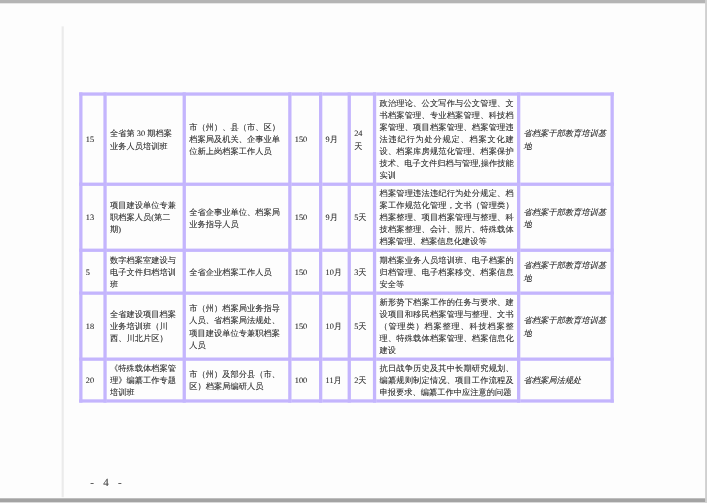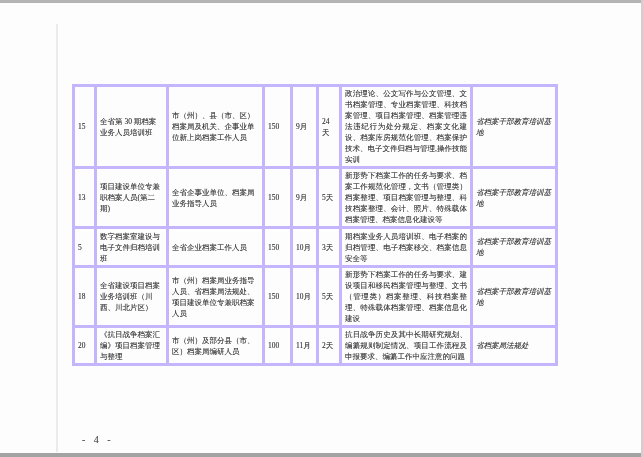--- a/index.html
+++ b/index.html
@@ -72,21 +72,21 @@
         <td class="c-content">政治理论、公文写作与公文管理、文书档案管理、专业档案管理、科技档案管理、项目档案管理、档案管理违法违纪行为处分规定、档案文化建设、档案库房规范化管理、档案保护技术、电子文件归档与管理,操作技能实训</td>
         <td class="c-org">省档案干部教育培训基地</td>
       </tr>
       <tr style="height:60px">
         <td class="c-no">13</td>
         <td class="c-name">项目建设单位专兼职档案人员(第二期)</td>
         <td class="c-trainees">全省企事业单位、档案局业务指导人员</td>
         <td class="c-count">150</td>
         <td class="c-month">9月</td>
         <td class="c-days">5天</td>
-        <td class="c-content">新形势下档案工作的任务与要求、档案工作规范化管理，文书（管理类）档案整理、项目档案管理与整理、科技档案整理、会计、照片、特殊载体档案管理、档案信息化建设等</td>
+        <td class="c-content">档案管理违法违纪行为处分规定、档案工作规范化管理，文书（管理类）档案整理、项目档案管理与整理、科技档案整理、会计、照片、特殊载体档案管理、档案信息化建设等</td>
         <td class="c-org">省档案干部教育培训基地</td>
       </tr>
       <tr style="height:39px">
         <td class="c-no">5</td>
         <td class="c-name">数字档案室建设与电子文件归档培训班</td>
         <td class="c-trainees">全省企业档案工作人员</td>
         <td class="c-count">150</td>
         <td class="c-month">10月</td>
         <td class="c-days">3天</td>
         <td class="c-content">期档案业务人员培训班、电子档案的归档管理、电子档案移交、档案信息安全等</td>
@@ -97,21 +97,21 @@
         <td class="c-name">全省建设项目档案业务培训班（川西、川北片区）</td>
         <td class="c-trainees">市（州）档案局业务指导人员、省档案局法规处、项目建设单位专兼职档案人员</td>
         <td class="c-count">150</td>
         <td class="c-month">10月</td>
         <td class="c-days">5天</td>
         <td class="c-content">新形势下档案工作的任务与要求、建设项目和移民档案管理与整理、文书（管理类）档案整理、科技档案整理、特殊载体档案管理、档案信息化建设</td>
         <td class="c-org">省档案干部教育培训基地</td>
       </tr>
       <tr style="height:35px">
         <td class="c-no">20</td>
-        <td class="c-name">《抗日战争档案汇编》项目档案管理与整理</td>
+        <td class="c-name">《特殊载体档案管理》编纂工作专题培训班</td>
         <td class="c-trainees">市（州）及部分县（市、区）档案局编研人员</td>
         <td class="c-count">100</td>
         <td class="c-month">11月</td>
         <td class="c-days">2天</td>
         <td class="c-content">抗日战争历史及其中长期研究规划、编纂规则制定情况、项目工作流程及申报要求、编纂工作中应注意的问题</td>
         <td class="c-org">省档案局法规处</td>
       </tr>
     </tbody>
   </table>
 

